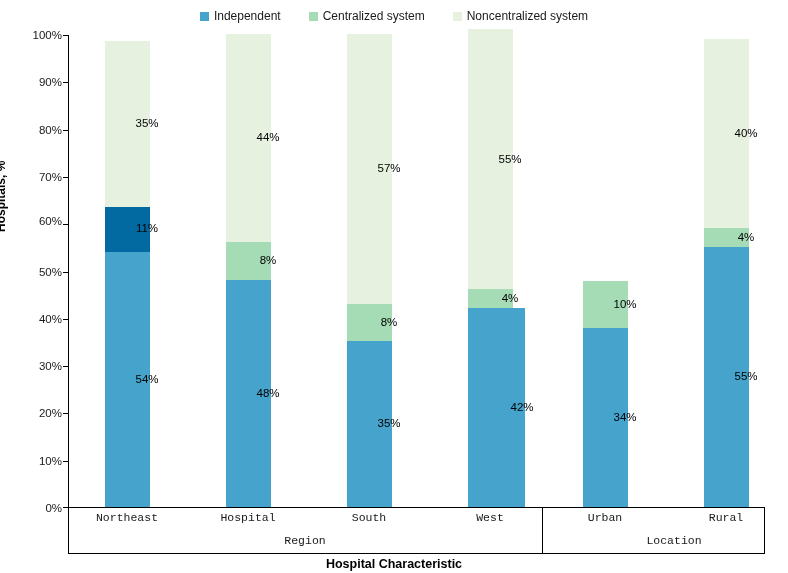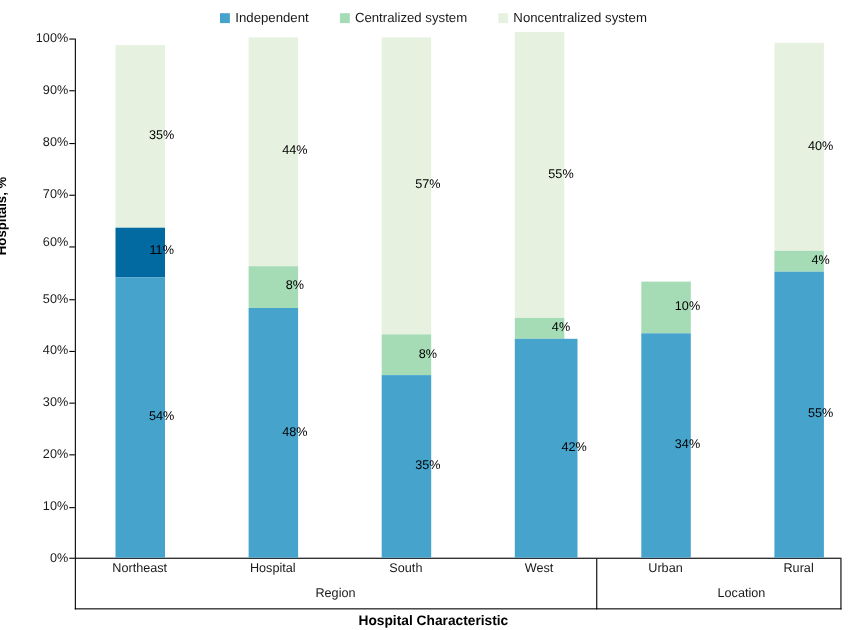--- a/index.html
+++ b/index.html
@@ -115,20 +115,21 @@
   
   #cat-box {
     position: absolute;
     left: 68px;
     top: 508px;
     width: 697px;
     height: 46px;
     border: 1px solid #000;
     border-top: none;
     box-sizing: border-box;
+    font-family: Liberation Mono, monospace;
   }
   #cat-divider {
     position: absolute;
     left: 473px;
     top: 0;
     width: 1px;
     height: 46px;
     background: #000;
   }
   .cat-label {
@@ -246,21 +247,21 @@
         <span class="seg-label">4%</span>
       </div>
       <div class="seg" style="height: 198.66px; background: rgb(70, 163, 204); padding-left: 12px;">
         <span class="seg-label">42%</span>
       </div>
     </div>
     <div class="bar" style="left: 513.5px;">
       <div class="seg" style="height: 47.3px; background: rgb(165, 220, 182);">
         <span class="seg-label">10%</span>
       </div>
-      <div class="seg" style="height: 204px; background: rgb(70, 163, 204);">
+      <div class="seg" style="height: 179px; background: rgb(70, 163, 204);">
         <span class="seg-label">34%</span>
       </div>
     </div>
     <div class="bar" style="left: 634.5px;">
       <div class="seg" style="height: 189.2px; background: rgb(230, 242, 223);">
         <span class="seg-label">40%</span>
       </div>
       <div class="seg" style="height: 18.92px; background: rgb(165, 220, 182);">
         <span class="seg-label">4%</span>
       </div>

